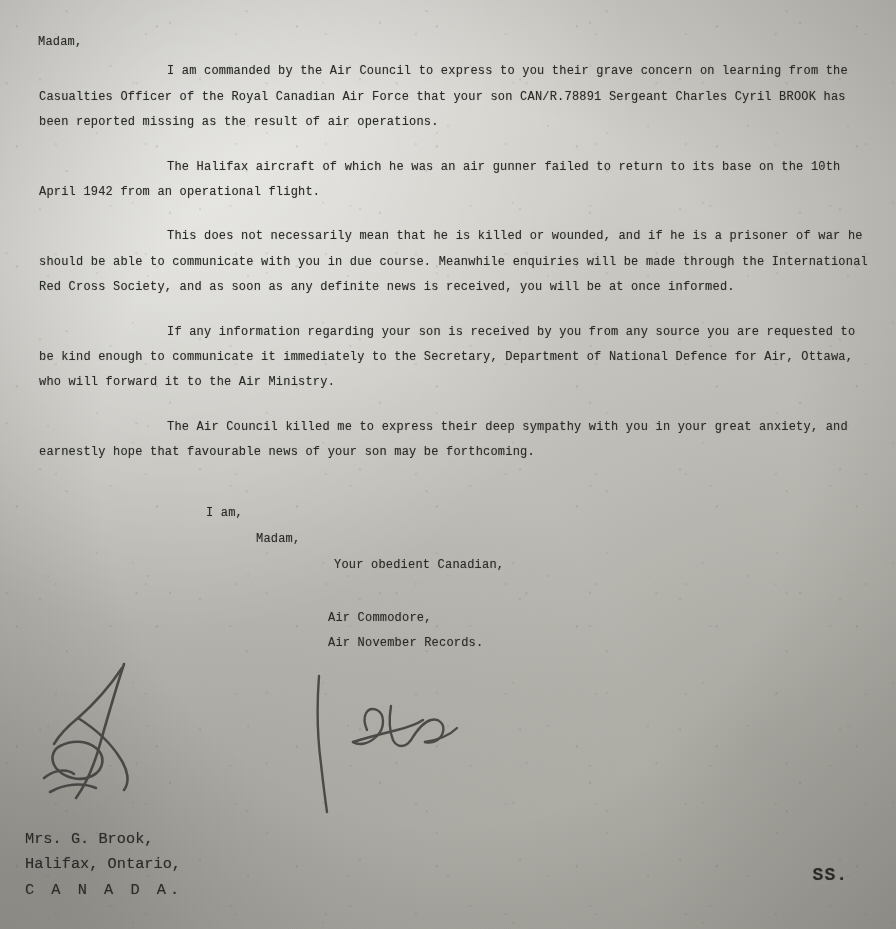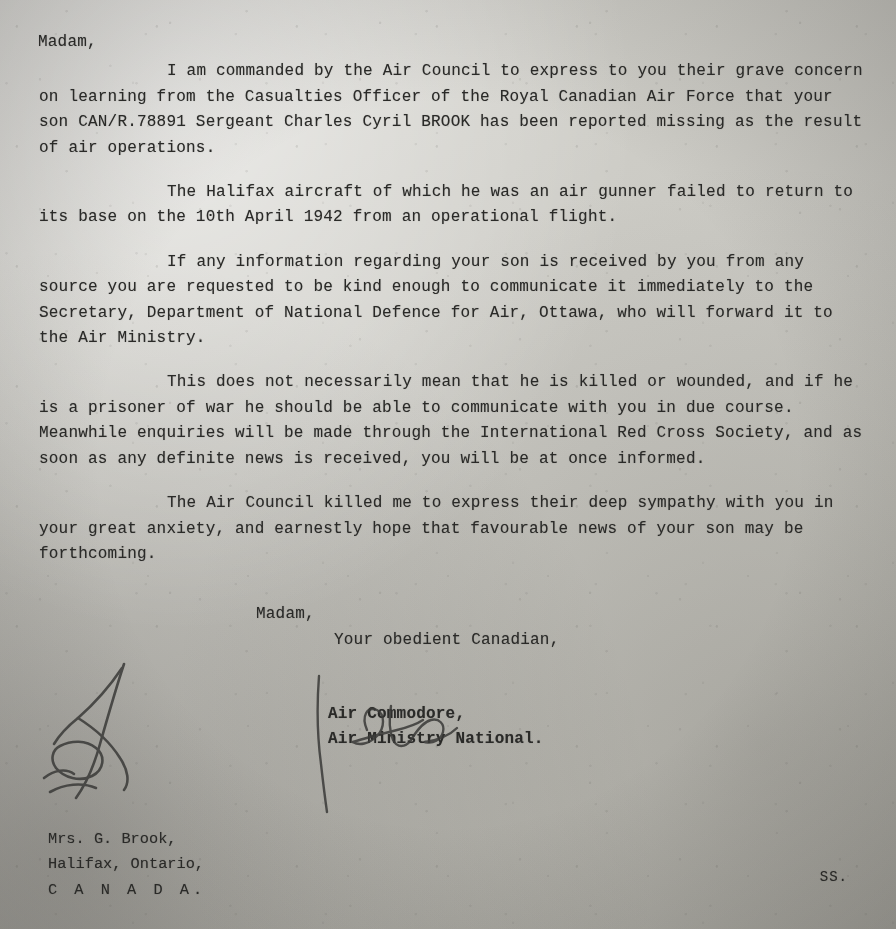--- a/index.html
+++ b/index.html
@@ -43,21 +43,21 @@
   #vignette {
     position: absolute;
     inset: 0;
     pointer-events: none;
     background: radial-gradient(ellipse at 50% 50%, rgba(0,0,0,0) 55%, rgba(40,38,35,.22) 100%);
   }
   .letter {
     position: relative;
     z-index: 2;
     padding: 30px 26px 0 38px;
-    font-size: 16px;
+    font-size: 12px;
     line-height: 25.4px;
     letter-spacing: .2px;
   }
   .para {
     margin: 0 0 19px 1px;
     text-indent: 0;
     text-shadow: 0 0 1px rgba(40,40,38,.35);
   }
   .para.indent { text-indent: 128px; }
   .salutation {
@@ -66,44 +66,44 @@
   }
   .closing-block {
     margin-top: 34px;
     line-height: 26px;
     text-shadow: 0 0 1px rgba(40,40,38,.35);
   }
   .cl-1 { margin-left: 168px; }
   .cl-2 { margin-left: 218px; }
   .cl-3 { margin-left: 296px; }
   .title-block {
-    margin-top: 49px;
+    margin-top: 28px;
     margin-left: 290px;
     line-height: 25px;
     text-shadow: 0 0 1px rgba(40,40,38,.35);
-    font-weight: bold;
   }
   .addr-block {
     position: absolute;
-    left: 48px;
+    left: 25px;
     bottom: 26px;
     line-height: 25.5px;
     font-size: 15.3px;
     z-index: 3;
     text-shadow: 0 0 1px rgba(40,40,38,.35);
   }
   .addr-block .country { letter-spacing: 4px; }
   .initials {
     position: absolute;
     right: 48px;
     bottom: 44px;
-    font-size: 14px;
+    font-size: 18px;
     letter-spacing: 1px;
     z-index: 3;
     text-shadow: 0 0 1px rgba(40,40,38,.35);
+    font-weight: bold;
   }
   
   .sig {
     position: absolute;
     z-index: 4;
     pointer-events: none;
   }
   #sig-left { left: 38px; top: 658px; }
   #sig-right { left: 305px; top: 672px; }
 </style>
@@ -113,32 +113,33 @@
 <div id="page">
 
   <div id="grain"></div>
 
   <div class="letter">
 
     <p class="salutation">Madam,</p>
 
     <p class="para indent">I am commanded by the Air Council to express to you their grave concern on learning from the Casualties Officer of the Royal Canadian Air Force that your son CAN/R.78891 Sergeant Charles Cyril BROOK has been reported missing as the result of air operations.</p>
     <p class="para indent">The Halifax aircraft of which he was an air gunner failed to return to its base on the 10th April 1942 from an operational flight.</p>
+    <p class="para indent">This does not necessarily mean that he is killed or wounded, and if he is a prisoner of war he should be able to communicate with you in due course.   Meanwhile enquiries will be made through the International Red Cross Society, and as soon as any definite news is received, you will be at once informed.</p>
     <p class="para indent">If any information regarding your son is received by you from any source you are requested to be kind enough to communicate it immediately to the Secretary, Department of National Defence for Air, Ottawa, who will forward it to the Air Ministry.</p>
-    <p class="para indent">This does not necessarily mean that he is killed or wounded, and if he is a prisoner of war he should be able to communicate with you in due course.   Meanwhile enquiries will be made through the International Red Cross Society, and as soon as any definite news is received, you will be at once informed.</p>
     <p class="para indent">The Air Council killed me to express their deep sympathy with you in your great anxiety, and earnestly hope that favourable news of your son may be forthcoming.</p>
 
     <div class="closing-block">
+      <div class="cl-1">I am,</div>
       <div class="cl-2">Madam,</div>
       <div class="cl-3">Your obedient Canadian,</div>
     </div>
 
     <div class="title-block">
       <div>Air Commodore,</div>
-      <div>Air Ministry National.</div>
+      <div>Air November Records.</div>
     </div>
 
   </div>
 
   <svg class="sig" id="sig-left" width="130" height="160" viewBox="0 0 130 160" fill="none">
     <g stroke="#3a3a38" stroke-width="2.6" stroke-linecap="round" fill="none" opacity=".85">
       <path d="M86 6 C78 30, 70 58, 62 86 C56 108, 48 126, 38 140"></path>
       <path d="M84 10 C72 28, 56 46, 40 60 C30 68, 22 76, 16 86"></path>
       <path d="M40 60 C56 70, 72 84, 82 100 C90 112, 92 124, 86 132"></path>
       <path d="M22 88 C34 82, 48 82, 58 90 C68 98, 66 112, 54 118 C42 124, 26 120, 18 110 C12 102, 14 92, 22 88 Z"></path>

